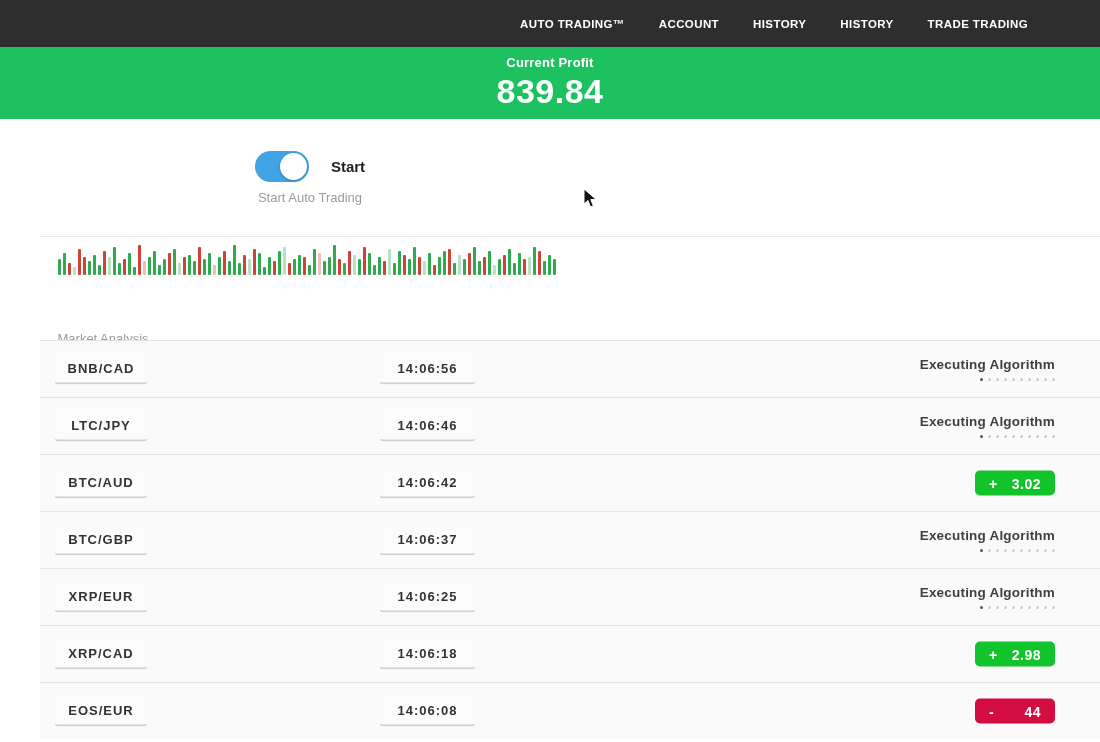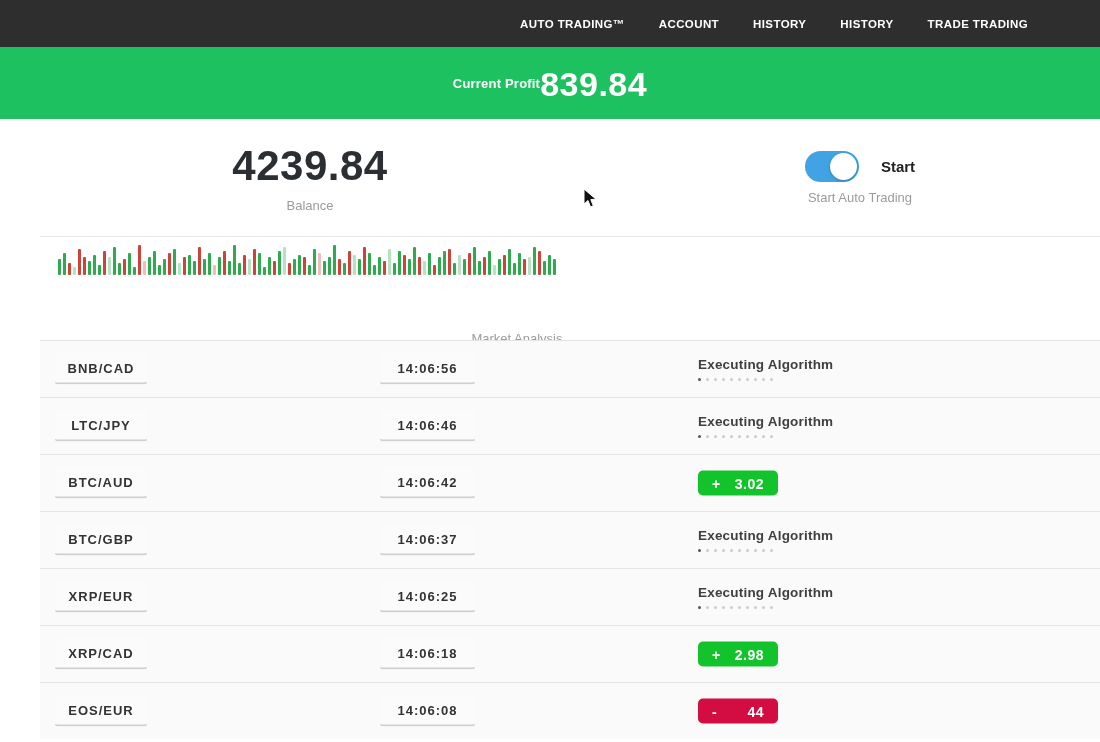--- a/index.html
+++ b/index.html
@@ -7,57 +7,57 @@
               font-family:"Liberation Sans", sans-serif; }
 
   
   .topnav { height:47px; background:#2e2e2e; display:flex; align-items:center;
             justify-content:flex-end; padding-right:72px; gap:34px; }
   .topnav .nav-item { color:#fff; font-size:11.5px; font-weight:bold;
             letter-spacing:.4px; cursor:pointer; white-space:nowrap; }
 
   
   .banner { height:72px; background:var(--banner-green,#1ec160); color:#fff;
-            display:flex; flex-direction:row; align-items:center; justify-content:center; }
+            display:flex; flex-direction:column; align-items:center; justify-content:center; }
   .banner .label { font-size:13px; font-weight:bold; letter-spacing:.2px; }
   .banner .value { font-size:34px; font-weight:bold; letter-spacing:.5px; margin-top:2px; }
 
   
   .summary-row { display:grid; grid-template-columns:620px 480px; }
   .cell { display:flex; flex-direction:column; align-items:center; justify-content:center; }
   .balance-row { height:117px; }
   .big-num { font-size:42px; font-weight:bold; color:#2b2f33; letter-spacing:.5px; }
   .caption { font-size:13px; color:#9b9b9b; margin-top:8px; }
 
   .toggle-group { display:flex; align-items:center; gap:22px; }
   .toggle { width:54px; height:31px; border-radius:16px; background:var(--toggle-blue,#41a3e3);
             position:relative; cursor:pointer; }
   .toggle .knob { position:absolute; right:2px; top:2px; width:27px; height:27px;
             border-radius:50%; background:#fff; box-shadow:0 1px 3px rgba(0,0,0,.25); }
   .toggle-label { font-size:15px; font-weight:bold; color:#222; }
 
   .divider { margin-left:40px; border-top:1px solid #e9e9e9; }
 
   .market-row { height:103px; }
-  .chart-wrap { display:flex; flex-direction:column; align-items:flex-end;gap:48px; }
+  .chart-wrap { display:flex; flex-direction:column; align-items:flex-start;gap:48px; }
   .bars { width:505px; height:38px; display:flex; align-items:flex-end; gap:2px; }
   .bars span { width:3px; border-radius:1px; flex:0 0 auto; }
   .mid-num { font-size:30px; font-weight:bold; color:#2b2f33; }
 
   
   .trade-row { margin-left:40px; height:57px; border-top:1px solid #e4e4e4;
                position:relative; background:#fafafa; }
   .chip { position:absolute; top:50%; transform:translateY(-50%);
           background:#fbfbfb; border-bottom:2px solid #cfcfcf; border-radius:3px;
           font-size:13px; font-weight:bold; color:#333; letter-spacing:1px;
           padding:7px 0; text-align:center; }
   .chip.pair { left:15px; width:92px; }
   .chip.time { left:340px; width:95px; }
-  .result { position:absolute; left:658px; width:320px; top:50%;
-            transform:translateY(-50%); display:flex; flex-direction:column; align-items:flex-start; }
+  .result { position:absolute; left:695px; width:320px; top:50%;
+            transform:translateY(-50%); display:flex; flex-direction:column; align-items:flex-end; }
   .exec-label { font-size:13.5px; font-weight:bold; color:#3f3f3f; letter-spacing:.2px; }
   .dots { display:flex; gap:5px; margin-top:6px; }
   .dots i { width:3px; height:3px; border-radius:50%; background:#ccc; }
   .dots i.active { background:#555; }
   .badge { width:80px; height:25px; border-radius:5px; color:#fff; font-size:14px;
            font-weight:bold; display:flex; align-items:center; justify-content:space-between;
            padding:0 14px; letter-spacing:.5px; }
   .badge.profit { background:var(--profit-green,#13c32c); }
   .badge.loss   { background:var(--loss-red,#d30d41); }
 
@@ -76,24 +76,20 @@
     <div class="nav-item">TRADE TRADING</div>
   </div>
 
 <div class="banner">
   <div class="label">Current Profit</div>
   <div class="value">839.84</div>
 </div>
 
 <div class="summary-row balance-row">
   <div class="cell">
-    <div class="big-num">4239.84</div>
-    <div class="caption">Balance</div>
-  </div>
-  <div class="cell">
     <div class="toggle-group">
       <div class="toggle">
         <div class="knob"></div>
       </div>
       <div class="toggle-label">Start</div>
     </div>
     <div class="caption">Start Auto Trading</div>
   </div>
 </div>
 

